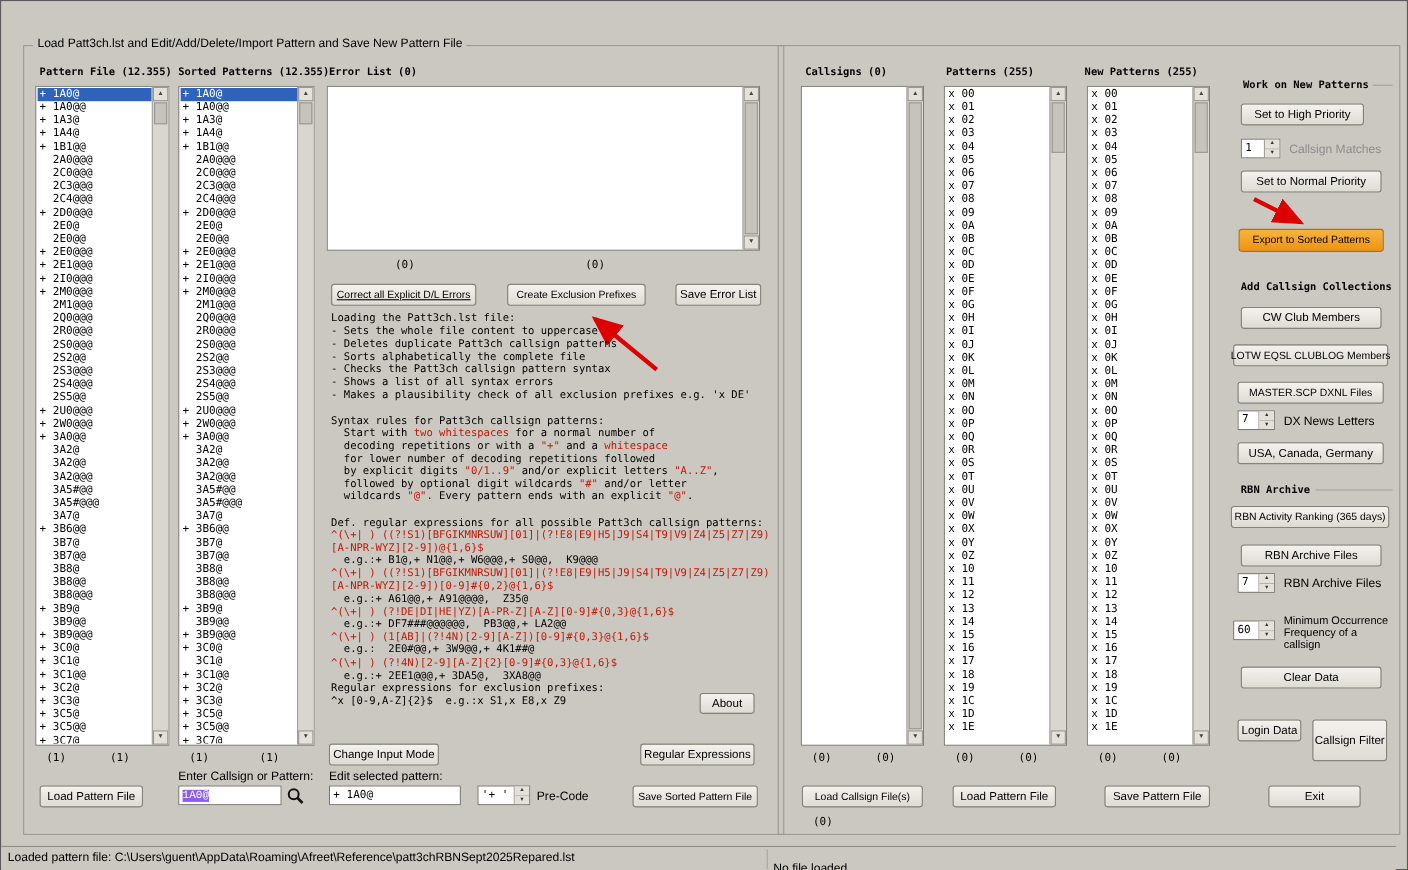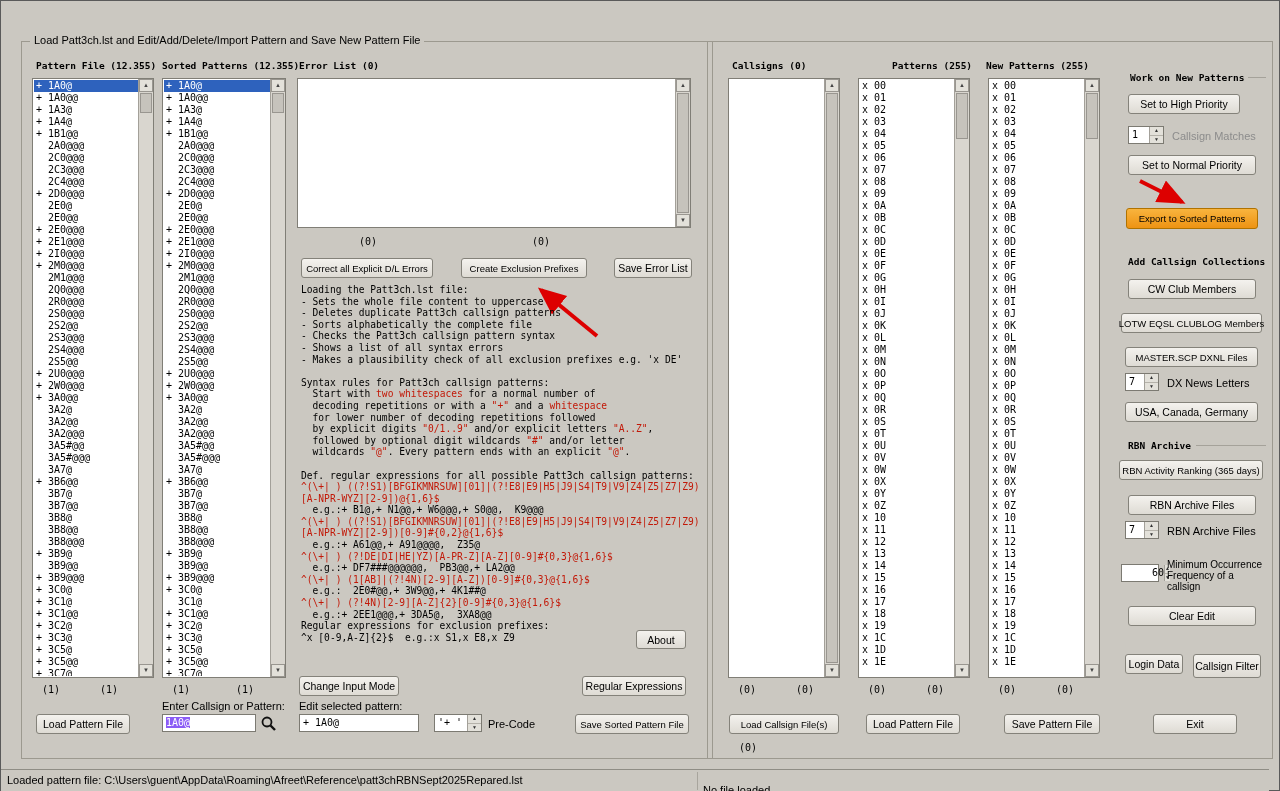--- a/index.html
+++ b/index.html
@@ -39,21 +39,21 @@
   .sb-thumb{position:absolute;left:1px;right:1px;background:#c6c3bc;border:1px solid #999690;}
 
   .btn{position:absolute;display:flex;align-items:center;justify-content:center;
        background:linear-gradient(#f4f2ee,#dedbd4);border:1px solid #84827a;border-radius:3px;
        font-size:10.5px;white-space:nowrap;cursor:default;box-sizing:border-box;}
   .btn.sm{font-size:9.5px;}
   .btn.orange{background:linear-gradient(#f8b43e,#ee9313);border-color:#b07200;}
 
   .inputbox{position:absolute;background:#fff;border:1px solid #7c7a72;box-sizing:border-box;
             font:10px "DejaVu Sans Mono",monospace;line-height:16px;padding:0 3px;white-space:pre;}
-  .seltext{background:#8b5cf6;color:#fff;}
+  .seltext{background:#8b5cf6;color:#fff;font-family:Liberation Mono, monospace;}
 
   .spin{position:absolute;display:flex;background:#fff;border:1px solid #7c7a72;box-sizing:border-box;}
   .spin-val{flex:1;font:10px "DejaVu Sans Mono",monospace;line-height:16px;padding-left:3px;white-space:pre;}
   .spin-btns{width:13px;display:flex;flex-direction:column;border-left:1px solid #a3a099;}
   .spin-b{flex:1;font-size:5px;line-height:7px;text-align:center;background:#e3e1da;color:#333;
           border-bottom:1px solid #b5b2aa;}
   .spin-b:last-child{border-bottom:none;}
 
   .lab{position:absolute;font-size:11px;white-space:nowrap;}
   .lab.gray{color:#8c8c8c;}
@@ -212,21 +212,21 @@
       <div class="items"></div>
       <div class="sb">
         <div class="sb-btn sb-up">▲</div>
         <div class="sb-thumb" style="top:14px;bottom:14px;"></div>
         <div class="sb-btn sb-dn">▼</div>
       </div>
     </div>
     <div class="cnt" style="left:337px;top:194px;">(0)</div>
     <div class="cnt" style="left:510px;top:194px;">(0)</div>
 
-    <div class="btn sm" style="left:279px;top:216px;width:132px;height:20px;">Correct all Explicit D/L Errors</div>
+    <div class="btn sm" style="left:279px;top:216px;width:132px;height:20px;text-decoration:underline;">Correct all Explicit D/L Errors</div>
     <div class="btn sm" style="left:439px;top:216px;width:126px;height:20px;">Create Exclusion Prefixes</div>
     <div class="btn" style="left:592px;top:216px;width:78px;height:20px;">Save Error List</div>
 
     <svg class="annot" style="left:505px;top:238px;" width="85" height="62">
       <defs>
         <marker id="ah1" markerWidth="9" markerHeight="8" refX="6" refY="3" orient="auto" markerUnits="strokeWidth">
           <path d="M0,0 L7,3 L0,6 Z" fill="#dd0000"></path>
         </marker>
       </defs>
       <line x1="70" y1="56" x2="14" y2="10" stroke="#dd0000" stroke-width="4" marker-end="url(#ah1)"></line>
@@ -271,21 +271,21 @@
       <div class="items"></div>
       <div class="sb">
         <div class="sb-btn sb-up">▲</div>
         <div class="sb-thumb" style="top:14px;bottom:14px;"></div>
         <div class="sb-btn sb-dn">▼</div>
       </div>
     </div>
     <div class="cnt" style="left:30px;top:642px;">(0)</div>
     <div class="cnt" style="left:88px;top:642px;">(0)</div>
 
-    <div class="hdr" style="left:152px;top:18px;margin-left:32px;">Patterns (255)</div>
+    <div class="hdr" style="left:152px;top:18px;">Patterns (255)</div>
     <div class="listbox" style="left:150px;top:36px;width:112px;height:600px;">
       <div class="items">
           <div class="li">x 00</div>
           <div class="li">x 01</div>
           <div class="li">x 02</div>
           <div class="li">x 03</div>
           <div class="li">x 04</div>
           <div class="li">x 05</div>
           <div class="li">x 06</div>
           <div class="li">x 07</div>
@@ -454,33 +454,33 @@
 
     <div class="spin" style="left:417px;top:479px;width:34px;height:18px;">
       <span class="spin-val">7</span>
       <span class="spin-btns">
           <span class="spin-b">▲</span>
           <span class="spin-b">▼</span>
         </span>
     </div>
     <div class="lab" style="left:459px;top:483px;">RBN Archive Files</div>
 
-    <div class="spin" style="left:413px;top:522px;width:38px;height:18px;padding-left:27px;">
+    <div class="spin" style="left:413px;top:522px;width:38px;height:18px;">
       <span class="spin-val">60</span>
       <span class="spin-btns">
           <span class="spin-b">▲</span>
           <span class="spin-b">▼</span>
         </span>
     </div>
     <div class="lab wrap" style="left:459px;top:517px;width:102px;font-size:10px;line-height:11px;">Minimum Occurrence Frequency of a callsign</div>
 
-    <div class="btn" style="left:420px;top:564px;width:128px;height:20px;">Clear Edit</div>
+    <div class="btn" style="left:420px;top:564px;width:128px;height:20px;">Clear Data</div>
 
     <div class="btn" style="left:417px;top:612px;width:58px;height:20px;">Login Data</div>
-    <div class="btn" style="left:485px;top:612px;width:68px;height:24px;">Callsign Filter</div>
+    <div class="btn" style="left:485px;top:612px;width:68px;height:38px;">Callsign Filter</div>
 
     <div class="btn sm" style="left:21px;top:672px;width:110px;height:20px;">Load Callsign File(s)</div>
     <div class="cnt" style="left:31px;top:700px;">(0)</div>
     <div class="btn" style="left:158px;top:672px;width:94px;height:20px;">Load Pattern File</div>
     <div class="btn" style="left:296px;top:672px;width:96px;height:20px;">Save Pattern File</div>
     <div class="btn" style="left:445px;top:672px;width:84px;height:20px;">Exit</div>
   </div>
 
   <div class="statusbar">
     <div class="status-left">Loaded pattern file: C:\Users\guent\AppData\Roaming\Afreet\Reference\patt3chRBNSept2025Repared.lst</div>

